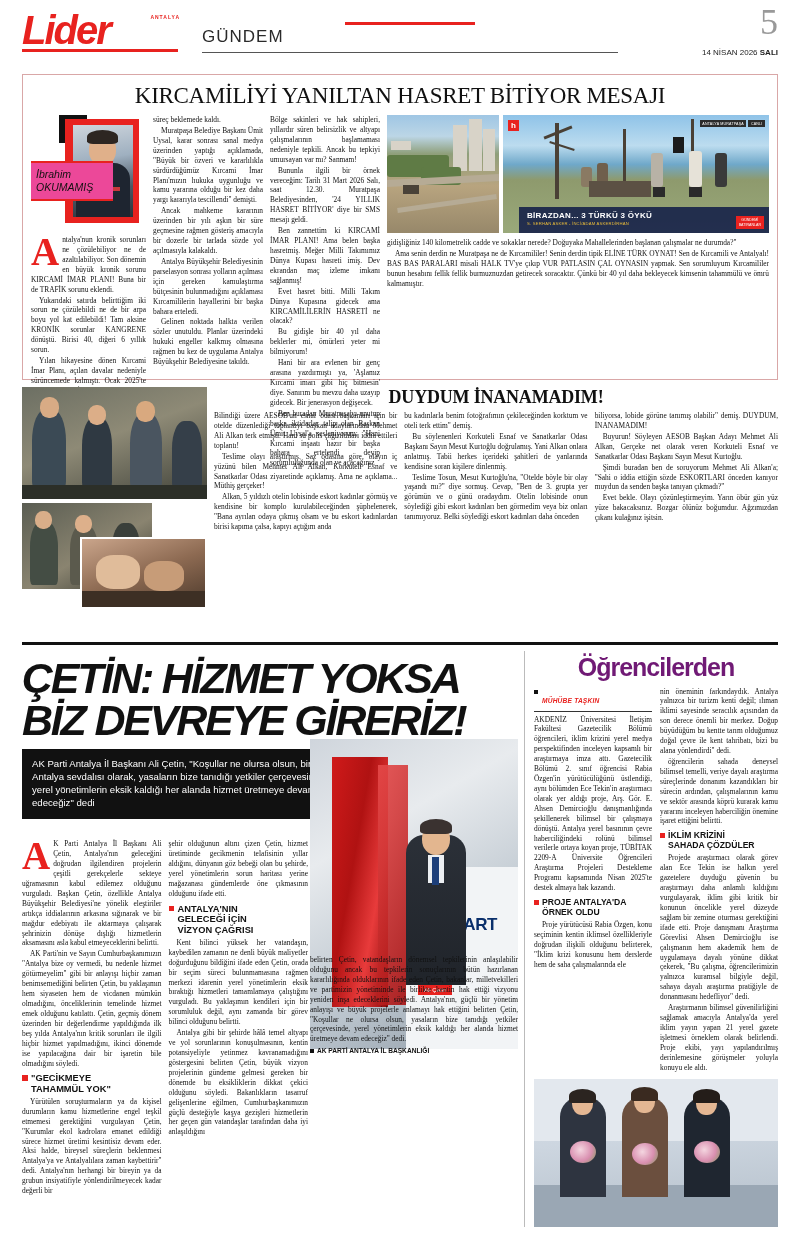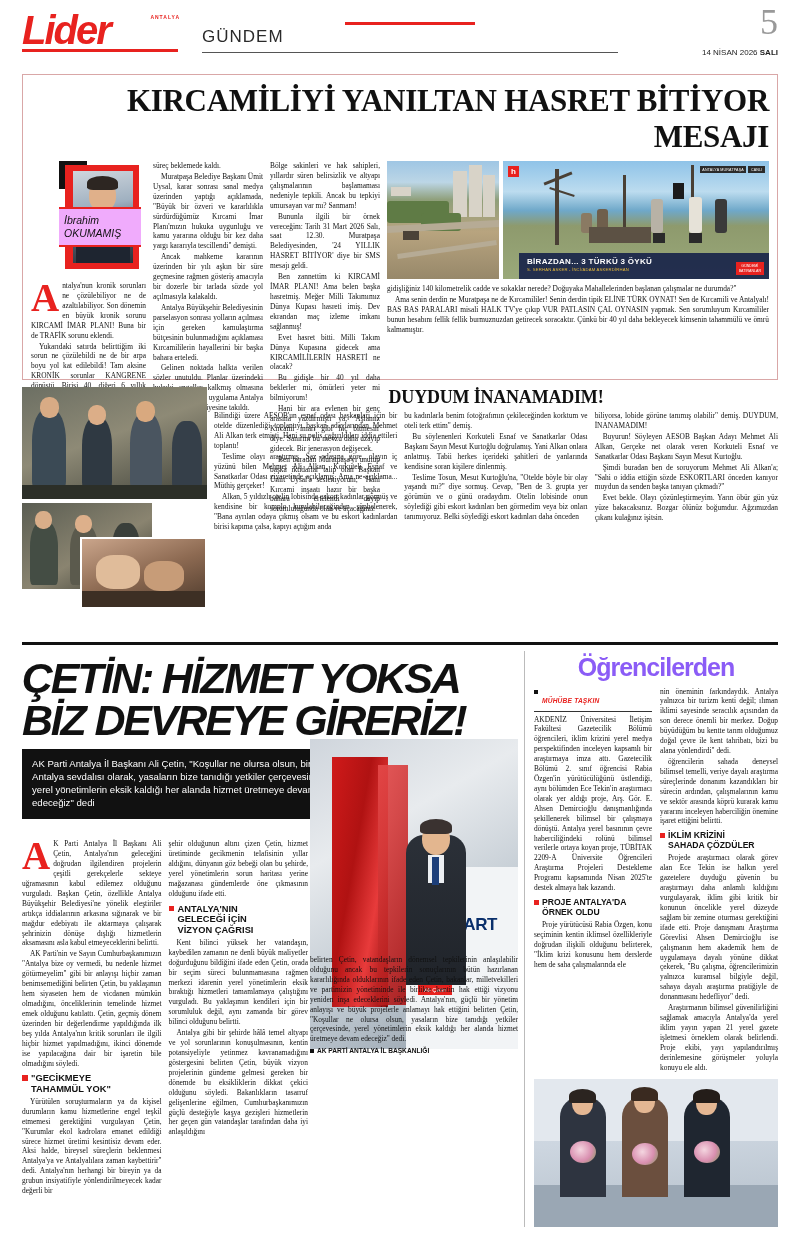--- a/index.html
+++ b/index.html
@@ -42,47 +42,46 @@
   .pagenum { font-family:"Liberation Serif", serif; font-size:36px; color:#999; line-height:1; }
   .pagedate {
     font-family:"Liberation Sans", sans-serif;
     font-size:8px; color:#222; margin-top:8px; letter-spacing:0px;
   }
   .pagedate b { font-weight:bold; }
 
   
   .art1 { position:relative; border:1px solid #d9a7a7; padding:6px 8px 8px 8px; margin-top:6px; height:306px; }
   .art1-head {
-    text-align:right;
+    text-align:center;
     font-family:"Liberation Serif", serif;
-    font-weight:bold; font-size:31px; letter-spacing:-0.3px;
+    font-weight:normal; font-size:23px; letter-spacing:-0.3px;
     padding:2px 0 6px 0;
   }
   .art1-body { display:flex; gap:7px; height:258px; }
 
   .col-author { width:115px; position:relative; }
   .author-card { position:relative; height:116px; }
   .author-redbox { position:absolute; left:34px; top:4px; width:74px; height:104px; background:#e8221f; }
   .author-blackbox { position:absolute; left:28px; top:0px; width:28px; height:28px; background:#111; }
   .author-photo {
     position:absolute; left:42px; top:10px; width:60px; height:92px;
     background:linear-gradient(170deg,#cfd6dd 0%,#9fb0c0 38%,#4a5663 70%,#2a3139 100%);
     overflow:hidden;
   }
   .ph-face { position:absolute; left:16px; top:9px; width:27px; height:31px; background:#e0b08a; border-radius:48% 48% 44% 44%; }
   .ph-hair { position:absolute; left:14px; top:5px; width:31px; height:14px; background:#2d2622; border-radius:50% 50% 20% 20%; }
   .ph-suit { position:absolute; left:3px; top:38px; width:54px; height:54px; background:#1e2530; border-radius:16px 16px 0 0; }
   .ph-shirt { position:absolute; left:21px; top:38px; width:17px; height:30px; background:#f2f2f2; }
   .ph-tie { position:absolute; left:26px; top:40px; width:7px; height:28px; background:#8a1820; }
   .ph-pocket { position:absolute; left:38px; top:62px; width:9px; height:4px; background:#c9383c; }
   .author-namebox {
-    position:absolute; left:0; top:46px; width:82px; background:#f0abfc;
+    position:absolute; left:0; top:46px; width:82px; background:#ec4899;
     border-top:2px solid #e8221f; border-bottom:2px solid #e8221f;
     padding:5px 4px 5px 5px;
-    margin-left:28px;
   }
   .author-namebox div {
     font-family:"Liberation Sans", sans-serif;
     font-style:italic; font-size:10.5px; line-height:1.25; color:#111;
   }
   .author-namebox div.ln2 { font-weight:normal; }
 
   .colbody { font-size:7.4px; line-height:1.34; text-align:justify; hyphens:auto; }
   .colbody p { margin:0 0 1px 0; text-indent:8px; }
   .colbody p.first { text-indent:0; }
@@ -202,21 +201,21 @@
   .source {
     font-family:"Liberation Sans", sans-serif; font-weight:bold; font-size:6.6px;
     margin-top:3px; padding-left:7px; position:relative;
   }
   .source::before { content:""; position:absolute; left:0; top:1.5px; width:4px; height:4px; background:#111; }
 
   
   .r-head {
     font-family:"Liberation Sans", sans-serif; font-weight:bold;
     font-size:25px; line-height:1.02; letter-spacing:-1px; text-align:center;
-    color:#8b5cf6; padding:4px 0 6px 0;
+    color:#701a75; padding:4px 0 6px 0;
   }
   .byline { position:relative; padding-left:8px; margin:2px 0 4px 0; }
   .byline::before { content:""; position:absolute; left:0; top:1px; width:4.5px; height:4.5px; background:#111; }
   .byline span {
     font-family:"Liberation Sans", sans-serif; font-weight:bold; font-style:italic;
     font-size:6.6px; color:#e8221f; letter-spacing:.2px;
   }
   .r-cols { display:flex; gap:8px; }
   .r-cols > div { flex:1; }
   .r-sub {

